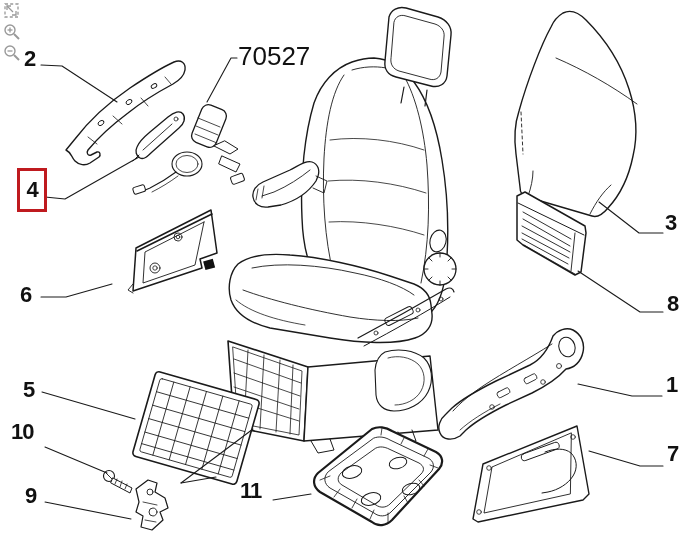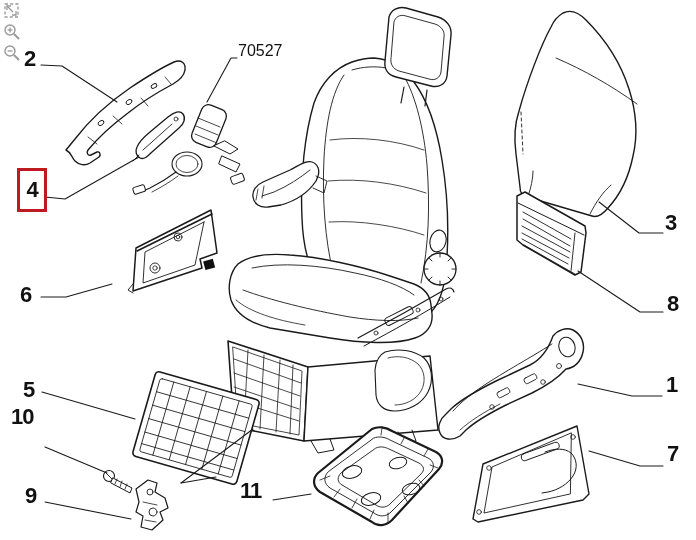--- a/index.html
+++ b/index.html
@@ -8,21 +8,21 @@
     font-family:"Liberation Sans", sans-serif;
   }
   .stage svg.art{position:absolute;left:0;top:0;}
   .toolbar{position:absolute;left:3px;top:2px;display:flex;flex-direction:column;gap:4px;z-index:5;}
   .tool{width:17px;height:17px;cursor:pointer;}
   .callout{
     position:absolute;font-weight:bold;font-size:22px;line-height:1;color:#111;
     cursor:pointer;z-index:4;letter-spacing:-1px;
   }
   .part-code{
-    position:absolute;font-weight:normal;font-size:16px;line-height:1;color:#111;z-index:4;
+    position:absolute;font-weight:normal;font-size:26px;line-height:1;color:#111;z-index:4;
   }
   .red-box{
     position:absolute;left:17px;top:168px;width:24px;height:38px;
     border:3px solid #bf1a1f;display:flex;align-items:center;justify-content:center;
     z-index:4;cursor:pointer;
   }
   .red-box .callout{position:static;}
 </style>
 </head>
 <body>
@@ -296,21 +296,21 @@
   </svg>
 
   <div class="callout" style="left:24px;top:48px;">2</div>
 
   <div class="red-box">
     <span class="callout">4</span>
   </div>
 
   <div class="callout" style="left:20px;top:284px;">6</div>
   <div class="callout" style="left:23px;top:379px;">5</div>
-  <div class="callout" style="left:11px;top:406px;">10</div>
+  <div class="callout" style="left:11px;top:421px;">10</div>
   <div class="callout" style="left:25px;top:485px;">9</div>
   <div class="callout" style="left:240px;top:480px;">11</div>
   <div class="callout" style="left:665px;top:212px;">3</div>
   <div class="callout" style="left:667px;top:293px;">8</div>
   <div class="callout" style="left:666px;top:374px;">1</div>
   <div class="callout" style="left:667px;top:443px;">7</div>
 
   <div class="part-code" style="left:238px;top:43px;">70527</div>
 
 </div>

